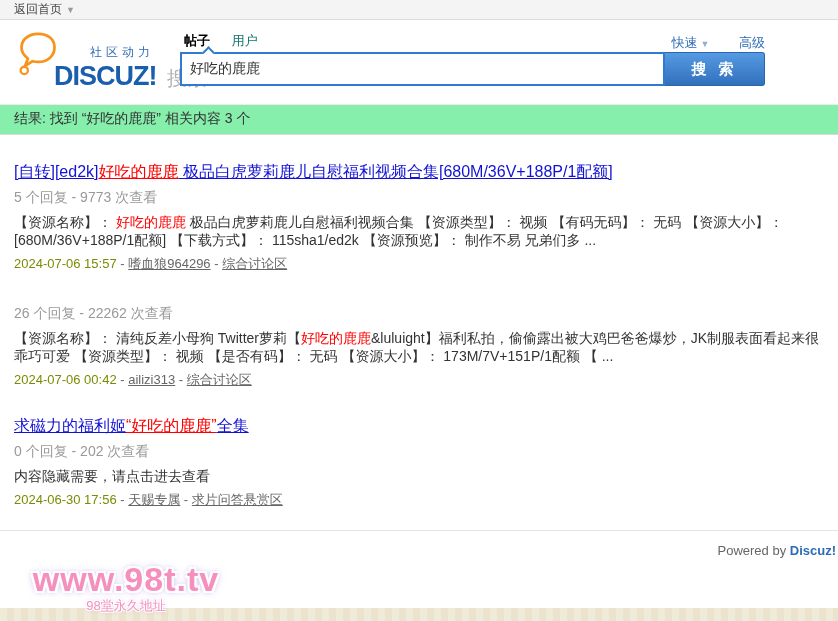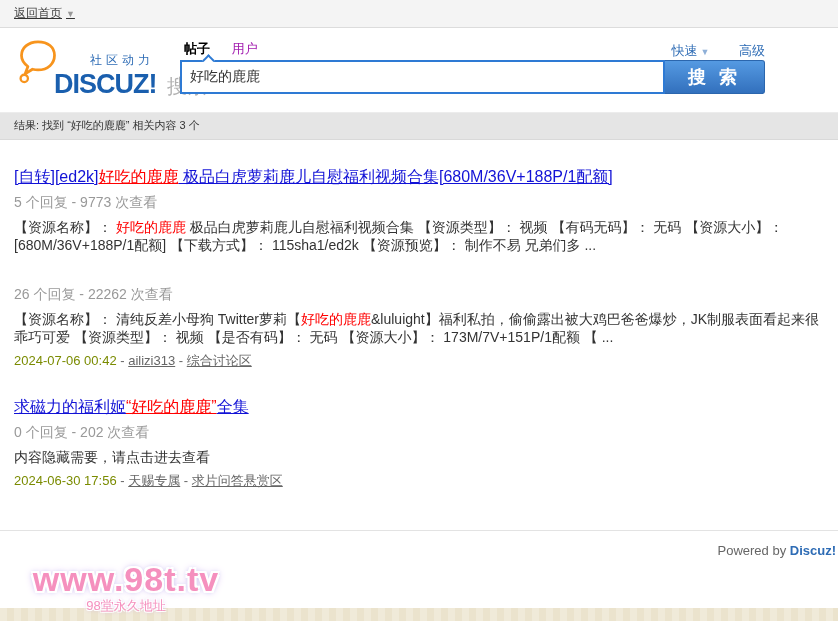--- a/index.html
+++ b/index.html
@@ -3,58 +3,58 @@
 <meta charset="utf-8">
 <style>
   * { margin:0; padding:0; box-sizing:border-box; }
   html,body { width:838px; height:621px; }
   body {
     font-family:"Liberation Sans","DejaVu Sans",sans-serif;
     background:#fff; color:#333; overflow:hidden; position:relative;
   }
   
   .topbar {
-    height:28px; background:#f4f4f4; border-bottom:1px solid #dcdcdc;
-    display:flex; align-items:center; padding:0 14px; font-size:12px;text-decoration:underline;
+    height:20px; background:#f4f4f4; border-bottom:1px solid #dcdcdc;
+    display:flex; align-items:center; padding:0 14px; font-size:12px;
   }
   .topbar a { color:#444; text-decoration:none; }
   .topbar .arr { color:#999; font-size:9px; margin-left:4px; }
   
   .header { position:relative; height:84px; background:#fff; }
   .logo { position:absolute; left:14px; top:10px; width:160px; }
   .logo .bubble { position:absolute; left:2px; top:0; }
   .logo .tagline { display:block; margin-left:76px; margin-top:14px; font-size:12px; color:#2e6cb5; letter-spacing:4px; }
   .logo .brandline { margin-top:2px; margin-left:40px; white-space:nowrap; }
   .logo .brand { font-size:27px; font-weight:bold; color:#1a5fae; letter-spacing:-1px; }
   .logo .suffix { font-size:20px; color:#b0b0b0; margin-left:6px; }
   .tabs { position:absolute; left:184px; top:12px; font-size:13px; }
-  .tab { margin-right:18px; text-decoration:none; color:#a21caf; cursor:pointer; }
+  .tab { margin-right:18px; text-decoration:none; color:#0f766e; cursor:pointer; }
   .tab.active { color:#000; font-weight:bold; }
   .hlinks { position:absolute; right:73px; top:14px; font-size:13px; }
   .hlinks a { color:#2e6cb5; text-decoration:none; margin-left:26px; }
   .hlinks .arr { color:#8fb0d8; font-size:9px; margin-left:3px; }
   .search-row { position:absolute; left:180px; top:32px; display:flex; }
   .input-wrap { position:relative; width:485px; height:34px; border:2px solid #2e7ad4; background:#fff; }
   .input-wrap .notch {
     position:absolute; top:-6px; left:22px; width:9px; height:9px; background:#fff;
     border-left:2px solid #2e7ad4; border-top:2px solid #2e7ad4; transform:rotate(45deg);
   }
   .input-wrap input {
     width:100%; height:100%; border:none; outline:none; padding:0 8px;
     font-size:14px; color:#333; font-family:inherit; background:transparent;
   }
   .search-btn {
     width:100px; height:34px; border:1px solid #2b66ad; border-left:none; cursor:pointer;
-    background:linear-gradient(#559ae2,#3270bd); color:#fff; font-size:18px; font-weight:bold;
+    background:linear-gradient(#559ae2,#3270bd); color:#fff; font-size:15px; font-weight:bold;
     letter-spacing:4px; border-radius:0 3px 3px 0; font-family:inherit;
   }
   
   .summary {
-    background:#e5e5e5; border-top:1px solid #ececec; border-bottom:1px solid #d9d9d9;
-    padding:5px 14px 6px; font-size:11px; color:#333;
+    background:#86efac; border-top:1px solid #ececec; border-bottom:1px solid #d9d9d9;
+    padding:5px 14px 6px; font-size:14px; color:#333;
   }
   
   .results { padding:0 14px; }
   .result { padding-top:26px; max-width:812px; }
   .r-title { font-size:16px; font-weight:normal; line-height:22px; }
   .r-title-link { color:#1212d6; cursor:pointer; text-decoration:none; }
   .r-title-link span { text-decoration:underline; }
   .r-title-link .hl { color:#f00; }
   .r-stats { margin-top:6px; font-size:14px; color:#999; }
   .r-desc { margin-top:6px; font-size:14px; line-height:18px; color:#333; }
@@ -128,20 +128,21 @@
 
 <div class="summary">
   <span>结果: 找到 “好吃的鹿鹿” 相关内容 3 个</span>
 </div>
 
 <div class="results">
     <div class="result">
       <h3 class="r-title"><a class="r-title-link" href="#"><span>[自转][ed2k]</span><span class="hl">好吃的鹿鹿</span><span> 极品白虎萝莉鹿儿自慰福利视频合集[680M/36V+188P/1配额]</span></a></h3>
       <p class="r-stats">5 个回复 - 9773 次查看</p>
       <p class="r-desc"><span>【资源名称】： </span><span class="hl">好吃的鹿鹿</span><span> 极品白虎萝莉鹿儿自慰福利视频合集 【资源类型】： 视频 【有码无码】： 无码 【资源大小】：[680M/36V+188P/1配额] 【下载方式】： 115sha1/ed2k 【资源预览】： 制作不易 兄弟们多 ...</span></p>
+      <p class="r-meta"><span class="r-date">2024-07-06 15:57</span> - <a href="#">嗜血狼964296</a> - <a href="#">综合讨论区</a></p>
     </div>
     <div class="result">
       <p class="r-stats">26 个回复 - 22262 次查看</p>
       <p class="r-desc"><span>【资源名称】： 清纯反差小母狗 Twitter萝莉【</span><span class="hl">好吃的鹿鹿</span><span>&amp;luluight】福利私拍，偷偷露出被大鸡巴爸爸爆炒，JK制服表面看起来很乖巧可爱 【资源类型】： 视频 【是否有码】： 无码 【资源大小】： 173M/7V+151P/1配额 【 ...</span></p>
       <p class="r-meta"><span class="r-date">2024-07-06 00:42</span> - <a href="#">ailizi313</a> - <a href="#">综合讨论区</a></p>
     </div>
     <div class="result">
       <h3 class="r-title"><a class="r-title-link" href="#"><span>求磁力的福利姬</span><span class="hl">“好吃的鹿鹿”</span><span>全集</span></a></h3>
       <p class="r-stats">0 个回复 - 202 次查看</p>
       <p class="r-desc"><span>内容隐藏需要，请点击进去查看</span></p>

